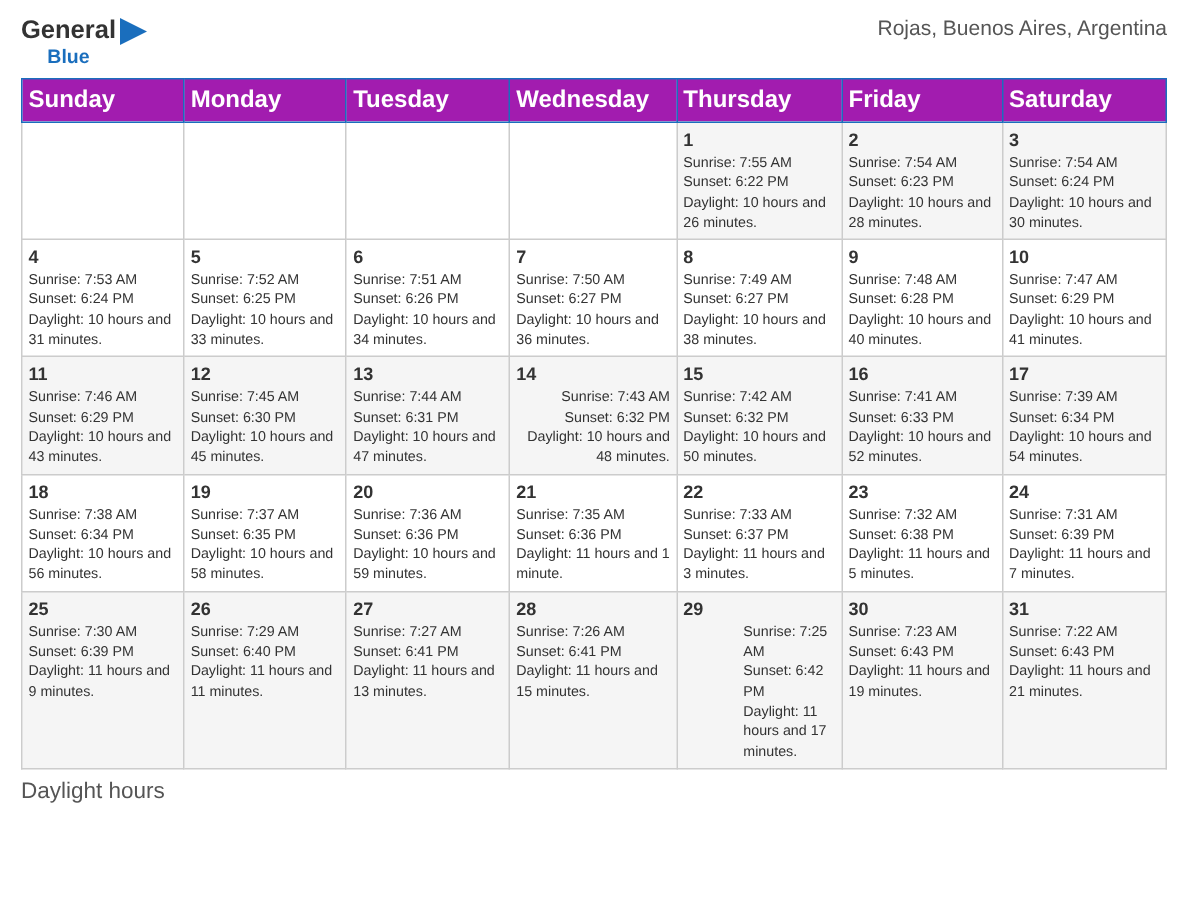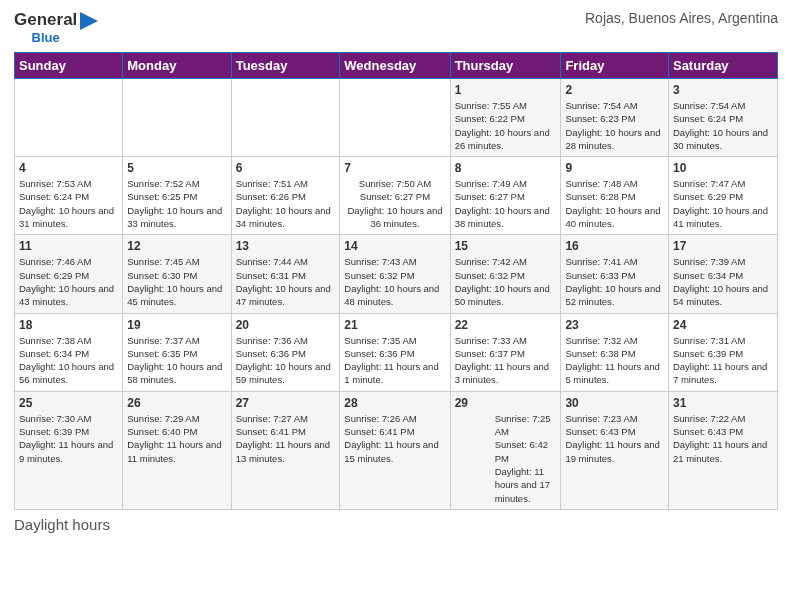--- a/index.html
+++ b/index.html
@@ -39,25 +39,25 @@
     .subtitle {
       font-size: 14px;
       color: #555;
     }
     table {
       width: 100%;
       border-collapse: collapse;
       font-size: 10.5px;
     }
     thead tr th {
-      background: #701a75;
+      background: #a21caf;
       color: #fff;
       padding: 5px 4px;
       text-align: left;
-      font-size: 13px;
+      font-size: 16px;
       font-weight: bold;
       border: 1px solid #1a6ebd;
     }
     tbody tr td {
       border: 1px solid #ccc;
       vertical-align: top;
       padding: 4px 4px;
       width: 113px;
       min-height: 80px;
     }
@@ -161,21 +161,21 @@
 Daylight: 10 hours and 33 minutes.</div>
           </td>
           <td>
             <span class="day-number">6</span>
             <div class="day-info" style="white-space: pre-line;">Sunrise: 7:51 AM
 Sunset: 6:26 PM
 Daylight: 10 hours and 34 minutes.</div>
           </td>
           <td>
             <span class="day-number">7</span>
-            <div class="day-info" style="white-space: pre-line; text-align: center;">Sunrise: 7:50 AM
+            <div class="day-info" style="white-space: pre-line;">Sunrise: 7:50 AM
 Sunset: 6:27 PM
 Daylight: 10 hours and 36 minutes.</div>
           </td>
           <td>
             <span class="day-number">8</span>
             <div class="day-info" style="white-space: pre-line;">Sunrise: 7:49 AM
 Sunset: 6:27 PM
 Daylight: 10 hours and 38 minutes.</div>
           </td>
           <td>
@@ -205,21 +205,21 @@
 Daylight: 10 hours and 45 minutes.</div>
           </td>
           <td>
             <span class="day-number">13</span>
             <div class="day-info" style="white-space: pre-line;">Sunrise: 7:44 AM
 Sunset: 6:31 PM
 Daylight: 10 hours and 47 minutes.</div>
           </td>
           <td>
             <span class="day-number">14</span>
-            <div class="day-info" style="white-space: pre-line;">Sunrise: 7:43 AM
+            <div class="day-info" style="white-space: pre-line; text-align: right;">Sunrise: 7:43 AM
 Sunset: 6:32 PM
 Daylight: 10 hours and 48 minutes.</div>
           </td>
           <td>
             <span class="day-number">15</span>
             <div class="day-info" style="white-space: pre-line;">Sunrise: 7:42 AM
 Sunset: 6:32 PM
 Daylight: 10 hours and 50 minutes.</div>
           </td>
           <td>

